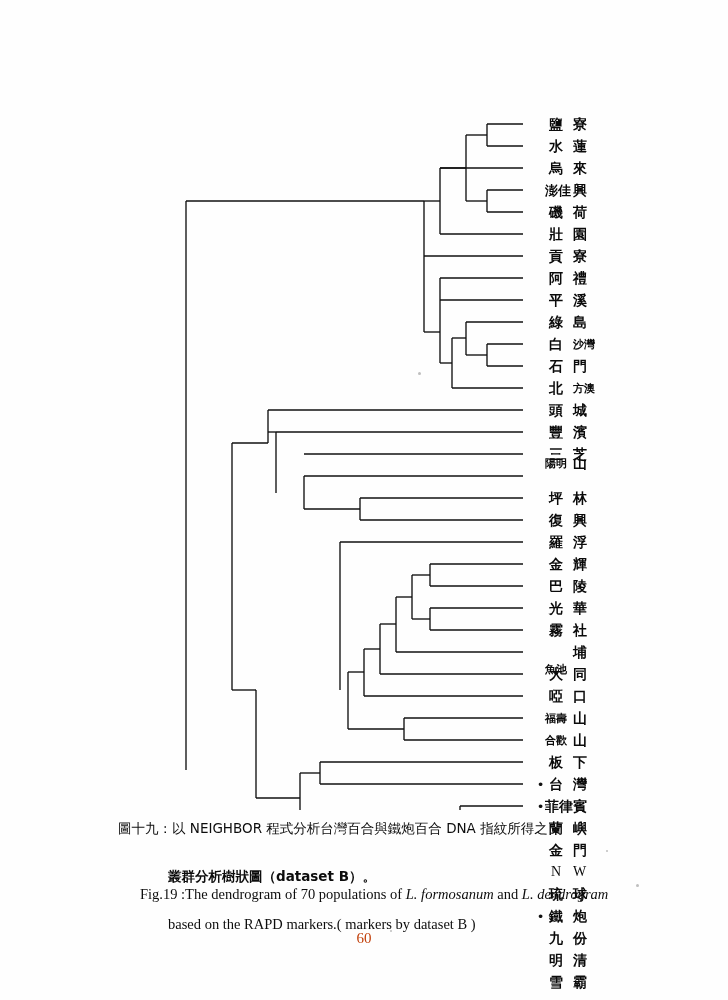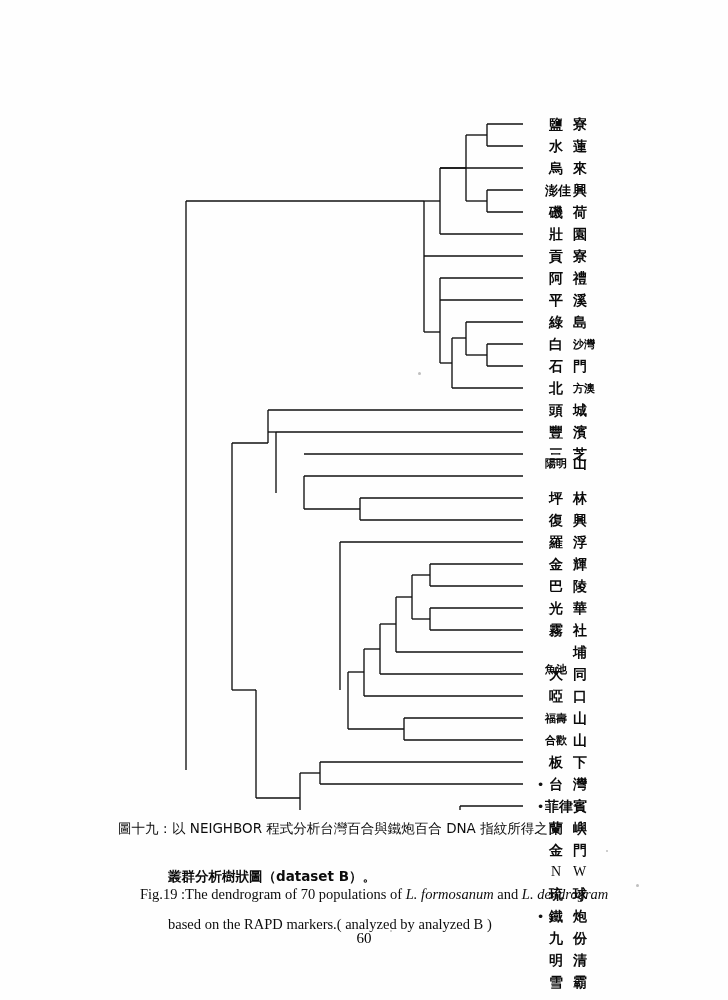--- a/index.html
+++ b/index.html
@@ -113,21 +113,21 @@
   .sp-it { font-style: italic; }
 
   #page-number {
     position: absolute;
     left: 0;
     top: 930px;
     width: 728px;
     text-align: center;
     font-family: "Liberation Serif", serif;
     font-size: 15px;
-    color: #000000;
+    color: #c2410c;
   }
 
   
   .speck {
     position: absolute;
     background: #8a8a8a;
     border-radius: 50%;
     opacity: .55;
   }
 </style>
@@ -477,21 +477,21 @@
   </div>
 
   <div id="caption-block">
     <div class="cap-line cap-cn-1">圖十九：以 NEIGHBOR 程式分析台灣百合與鐵炮百合 DNA 指紋所得之</div>
     <div class="cap-line cap-cn-2">叢群分析樹狀圖（dataset B）。</div>
 
     <div class="cap-line cap-en-1">
       <span>Fig.19 :The dendrogram of 70 populations of </span><span class="sp-it">L. formosanum</span><span> and </span><span class="sp-it">L. dendrogram</span>
     </div>
 
-    <div class="cap-line cap-en-2">based on the RAPD markers.( analyzed by analyzed B )</div>
+    <div class="cap-line cap-en-2">based on the RAPD markers.( markers by dataset B )</div>
   </div>
 
   <div id="page-number">60</div>
 
   <span class="speck" style="left:418px;top:372px;width:3px;height:3px;"></span>
   <span class="speck" style="left:636px;top:884px;width:3px;height:3px;"></span>
   <span class="speck" style="left:606px;top:850px;width:2px;height:2px;"></span>
   <span class="speck" style="left:390px;top:930px;width:2px;height:2px;"></span>
 </div>
 

